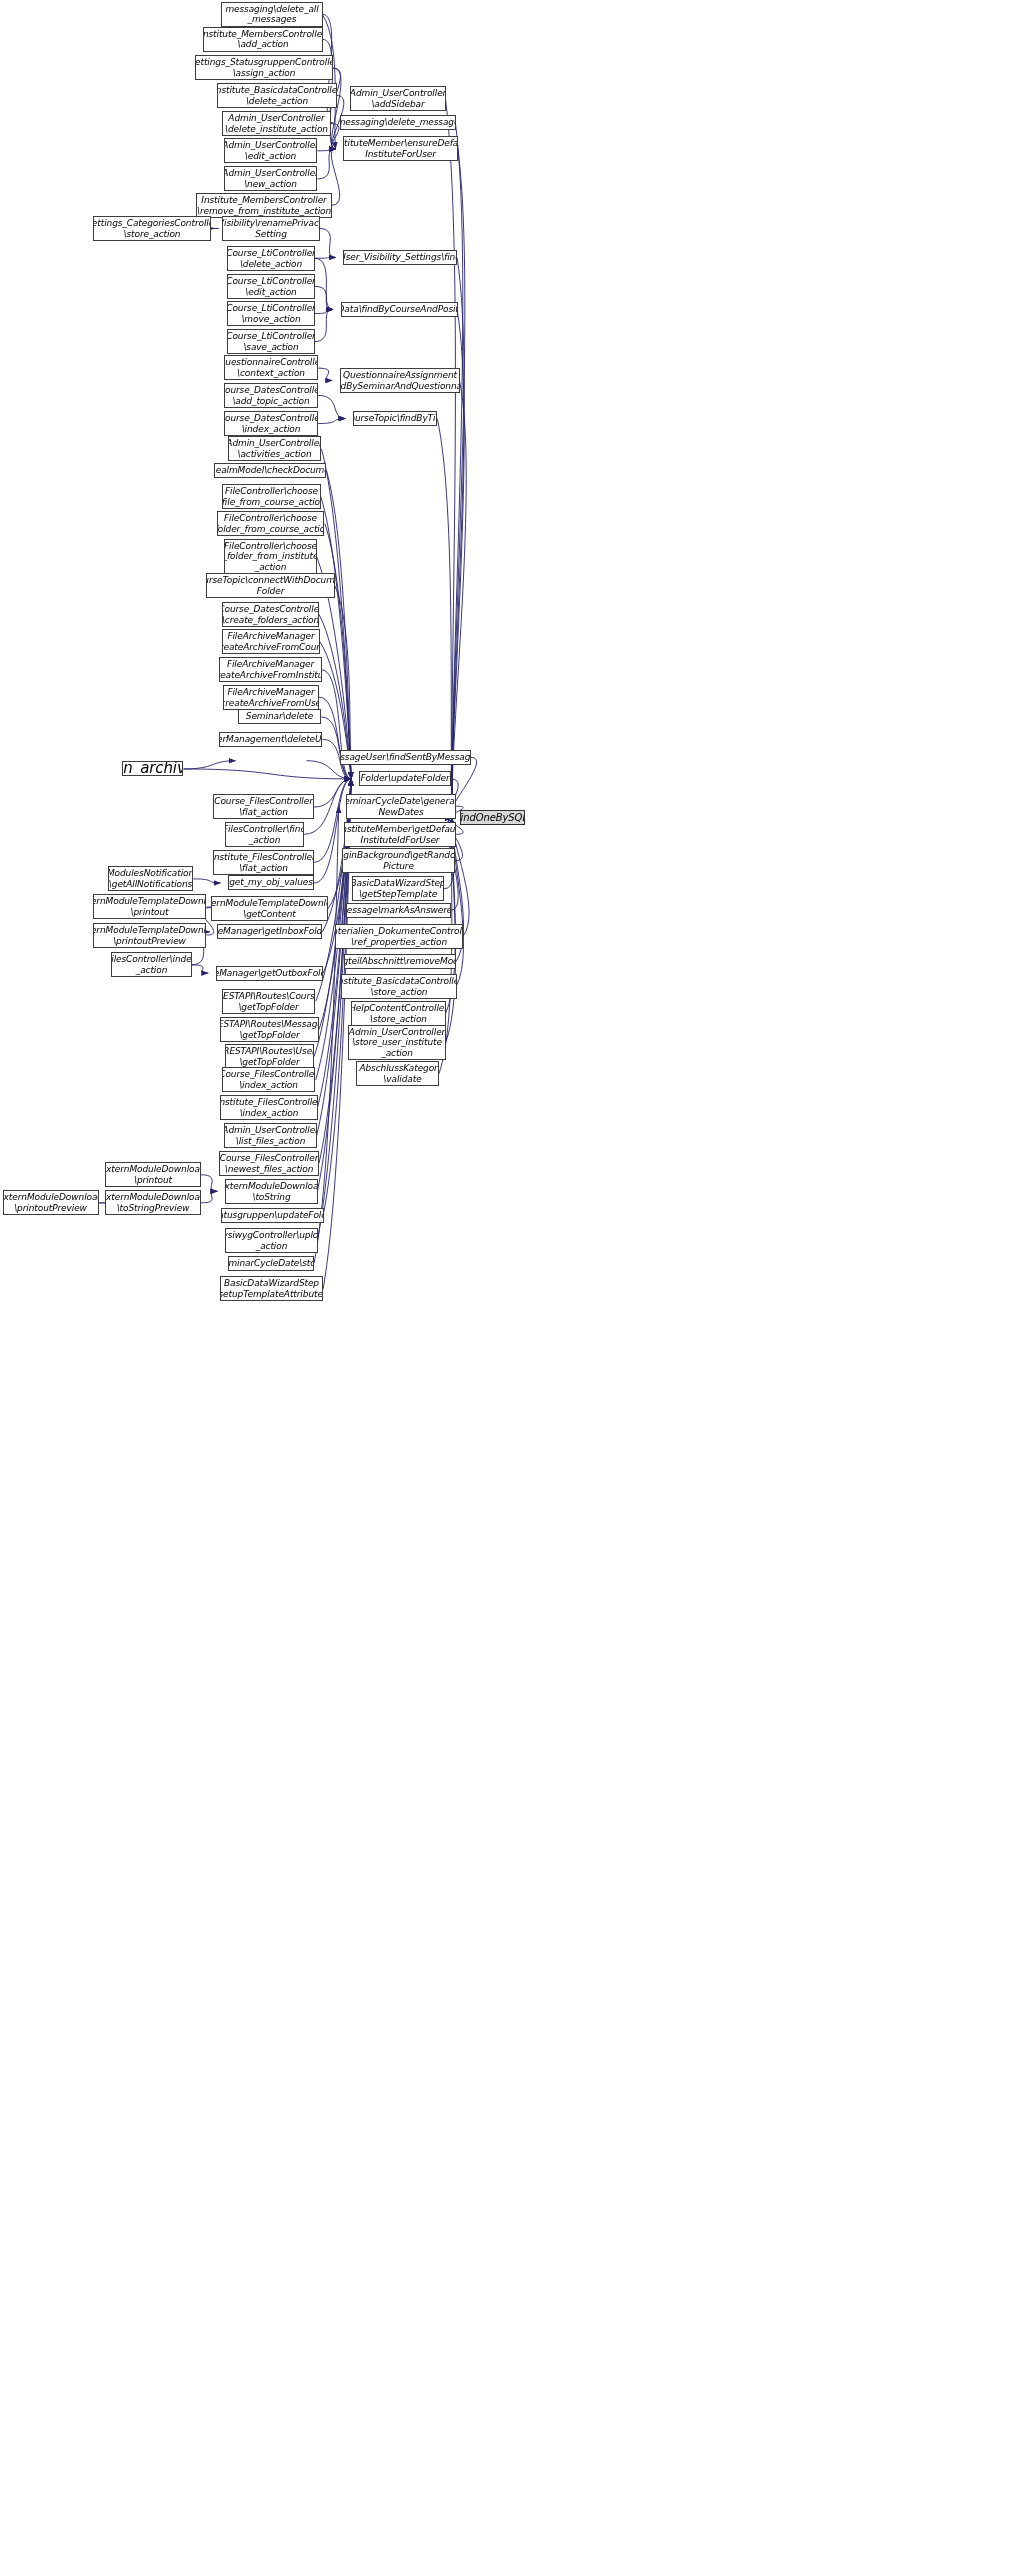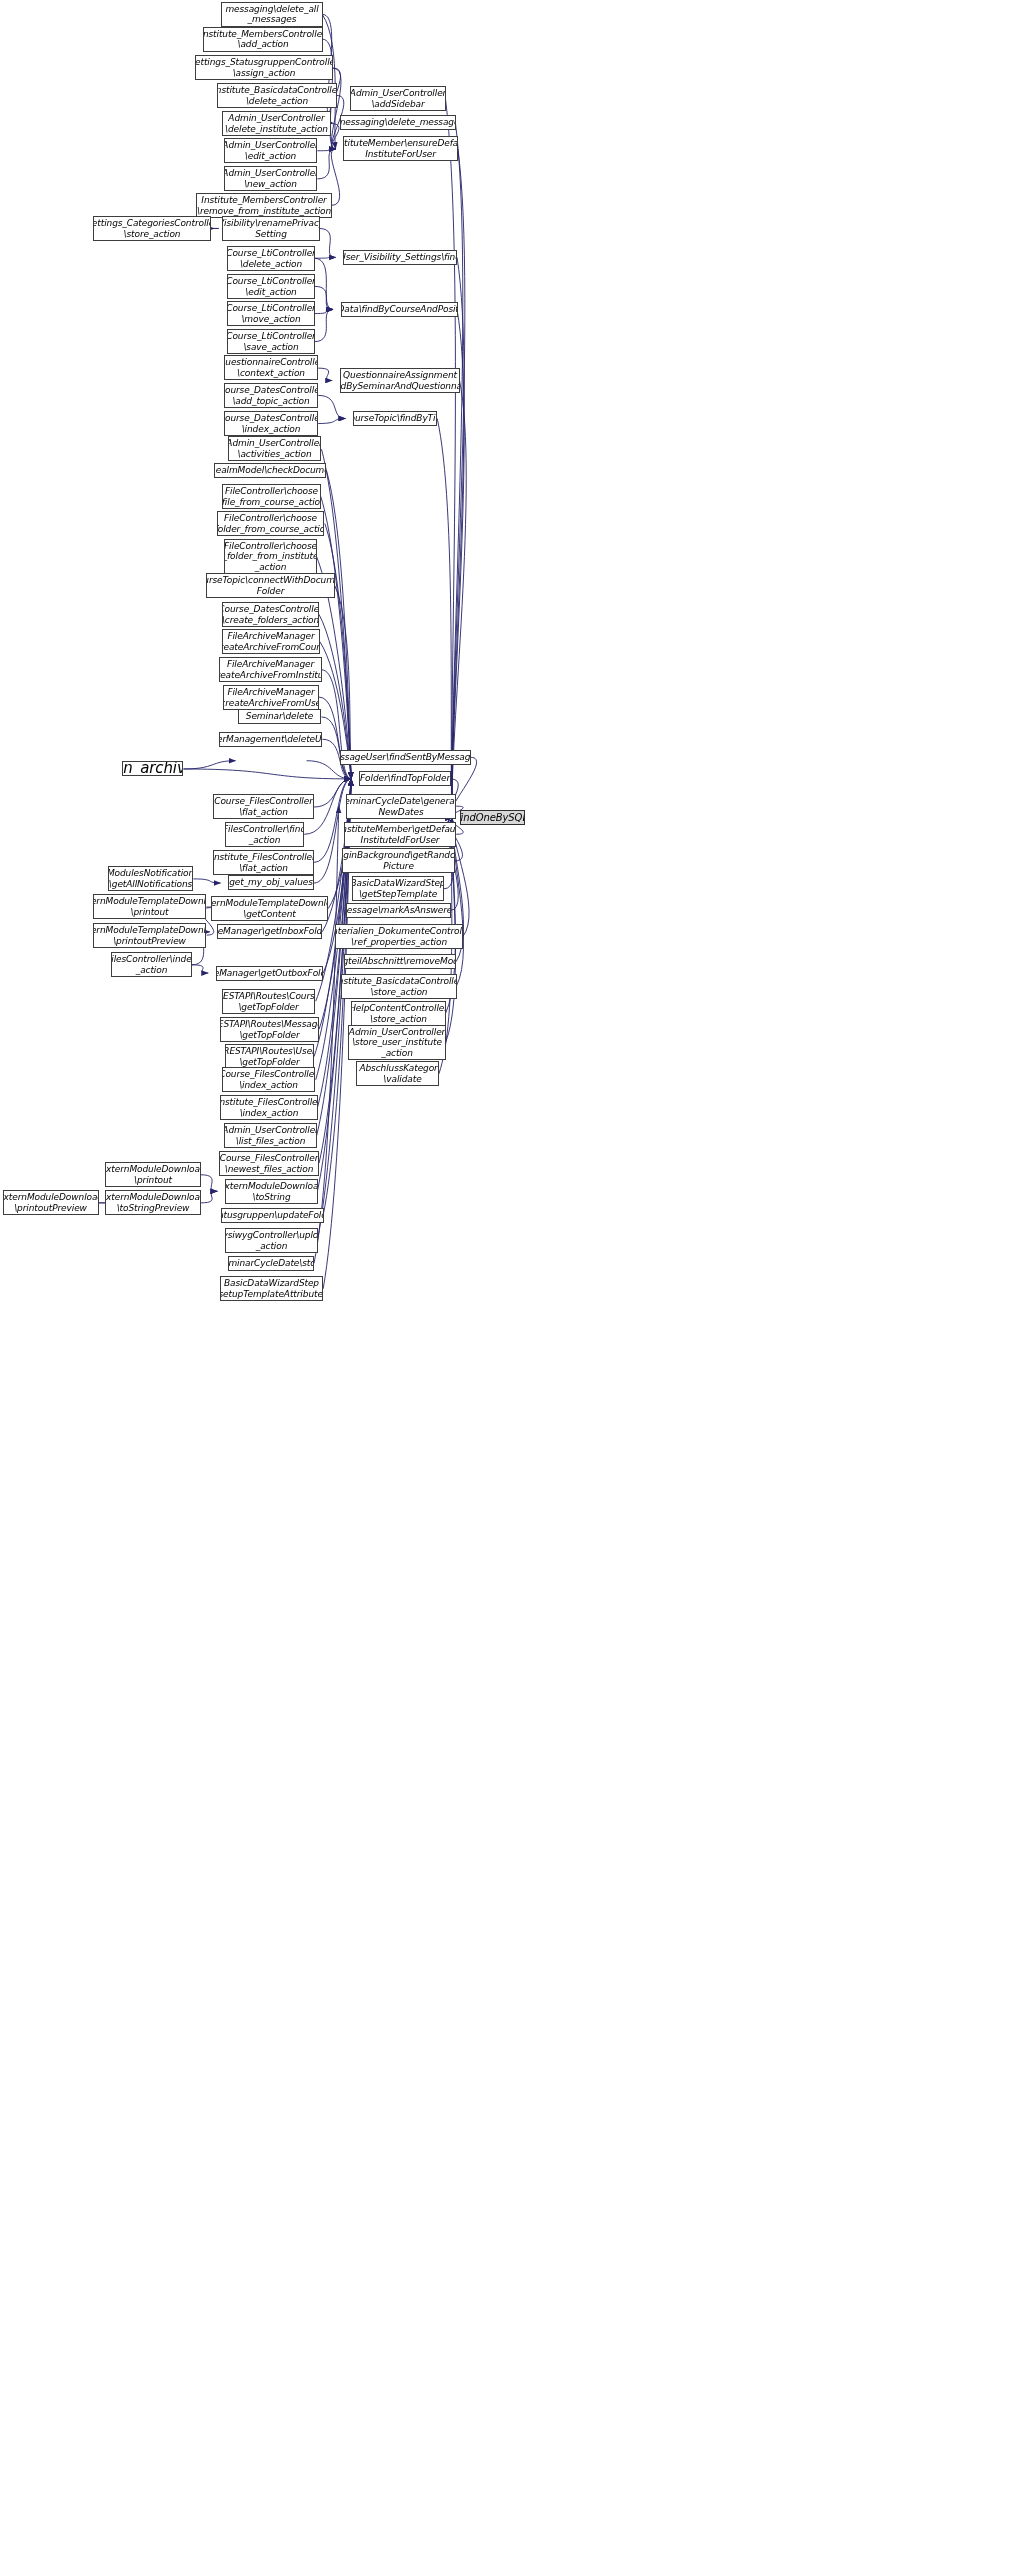--- a/index.html
+++ b/index.html
@@ -184,21 +184,21 @@
 \createArchiveFromCourse</span></div>
       <div class="node" style="left: 219px; top: 657px; width: 103px; height: 25px; font-size: 9px; background: rgb(255, 255, 255); border-color: rgb(61, 61, 61);"><span>FileArchiveManager
 \createArchiveFromInstitute</span></div>
       <div class="node" style="left: 223px; top: 685px; width: 96px; height: 25px; font-size: 9px; background: rgb(255, 255, 255); border-color: rgb(61, 61, 61);"><span>FileArchiveManager
 \createArchiveFromUser</span></div>
       <div class="node" style="left: 238px; top: 709px; width: 83px; height: 15px; font-size: 9px; background: rgb(255, 255, 255); border-color: rgb(61, 61, 61);"><span>Seminar\delete</span></div>
       <div class="node" style="left: 219px; top: 732px; width: 103px; height: 15px; font-size: 9px; background: rgb(255, 255, 255); border-color: rgb(61, 61, 61);"><span>UserManagement\deleteUser</span></div>
       <div class="node" style="left: 243px; top: 794px; width: 64px; height: 15px; font-size: 9px; background: rgb(255, 255, 255); border-color: rgb(61, 61, 61);"><span>dump_sem</span></div>
       <div class="node" style="left: 122px; top: 761px; width: 61px; height: 15px; font-size: 15px; background: rgb(255, 255, 255); border-color: rgb(61, 61, 61);"><span>in_archiv</span></div>
       <div class="node" style="left: 340px; top: 750px; width: 131px; height: 15px; font-size: 9px; background: rgb(255, 255, 255); border-color: rgb(61, 61, 61);"><span>MessageUser\findSentByMessageId</span></div>
-      <div class="node" style="left: 359px; top: 771px; width: 92px; height: 15px; font-size: 9px; background: rgb(255, 255, 255); border-color: rgb(61, 61, 61);"><span>Folder\findTopFolder</span></div>
+      <div class="node" style="left: 359px; top: 771px; width: 92px; height: 15px; font-size: 9px; background: rgb(255, 255, 255); border-color: rgb(61, 61, 61);"><span>Folder\updateFolder</span></div>
       <div class="node" style="left: 213px; top: 794px; width: 101px; height: 25px; font-size: 9px; background: rgb(255, 255, 255); border-color: rgb(61, 61, 61);"><span>Course_FilesController
 \flat_action</span></div>
       <div class="node" style="left: 346px; top: 794px; width: 110px; height: 25px; font-size: 9px; background: rgb(255, 255, 255); border-color: rgb(61, 61, 61);"><span>SeminarCycleDate\generate
 NewDates</span></div>
       <div class="node" style="left: 225px; top: 822px; width: 79px; height: 25px; font-size: 9px; background: rgb(255, 255, 255); border-color: rgb(61, 61, 61);"><span>FilesController\find
 _action</span></div>
       <div class="node" style="left: 344px; top: 822px; width: 112px; height: 25px; font-size: 9px; background: rgb(255, 255, 255); border-color: rgb(61, 61, 61);"><span>InstituteMember\getDefault
 InstituteIdForUser</span></div>
       <div class="node" style="left: 213px; top: 850px; width: 101px; height: 25px; font-size: 9px; background: rgb(255, 255, 255); border-color: rgb(61, 61, 61);"><span>Institute_FilesController
 \flat_action</span></div>

